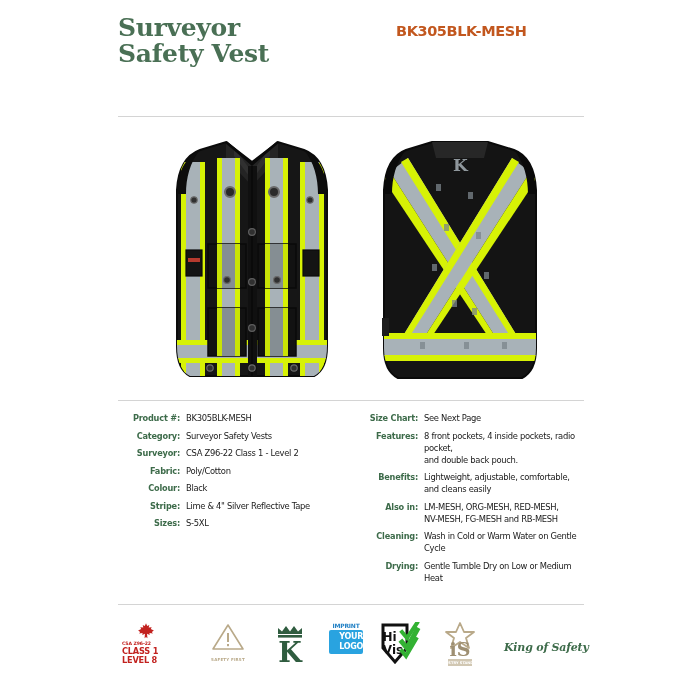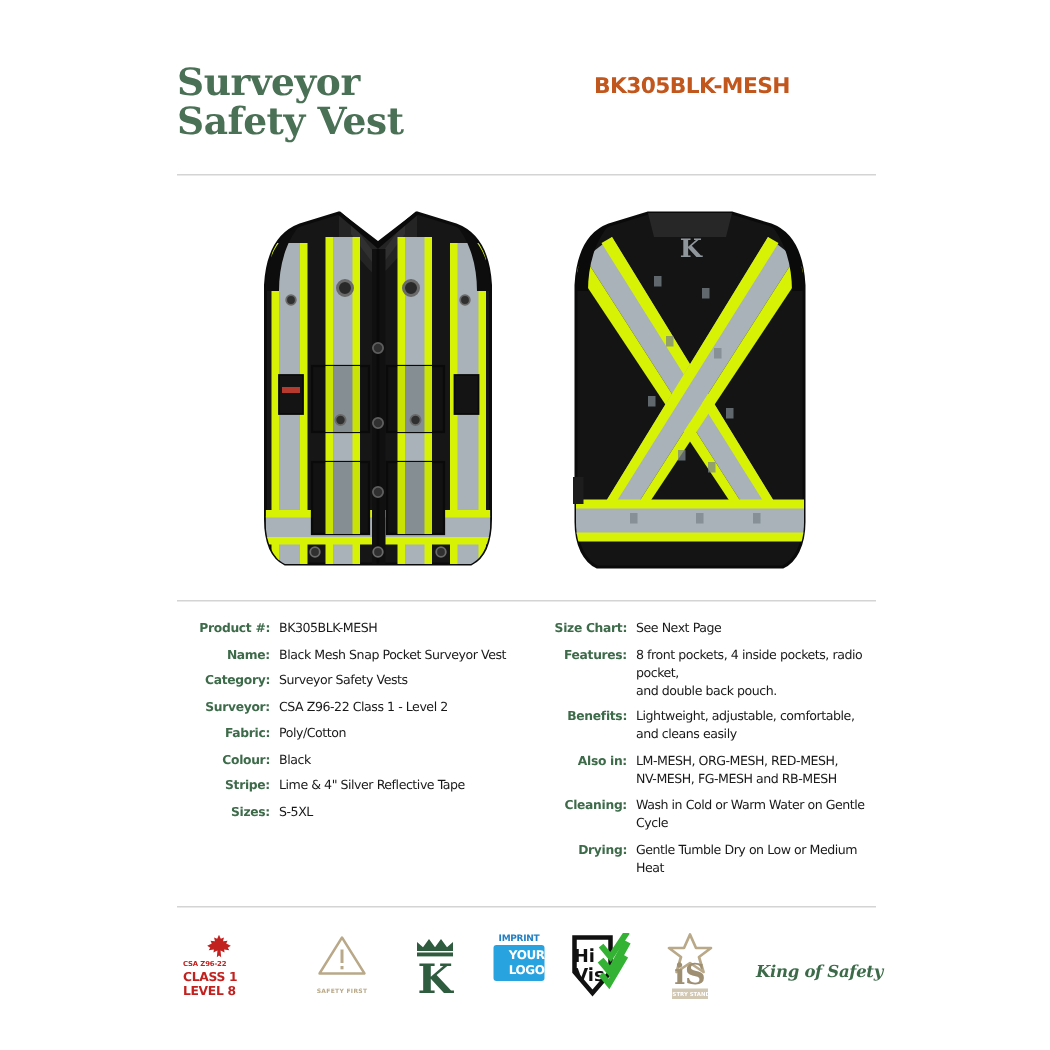--- a/index.html
+++ b/index.html
@@ -21,21 +21,21 @@
     left: 0; top: 0;
     width: 700px;
     height: 700px;
     background: #ffffff;
   }
 
   
   .header {
     position: absolute;
     left: 118px;
-    top: 42px;
+    top: 15px;
     width: 466px;
     height: 78px;
   }
   .title {
     position: absolute;
     left: 0;
     top: 0;
     width: 270px;
     font-family: "DejaVu Serif", serif;
     font-weight: bold;
@@ -419,26 +419,20 @@
 
   <div class="specs">
     <div class="spec-col left">
         <div class="spec-row">
           <div class="spec-label">Product #:</div>
           <div class="spec-value">
             <span class="vline">BK305BLK-MESH</span>
           </div>
         </div>
         <div class="spec-row">
-          <div class="spec-label">Name:</div>
-          <div class="spec-value">
-            <span class="vline">Black Mesh Snap Pocket Surveyor Vest</span>
-          </div>
-        </div>
-        <div class="spec-row">
           <div class="spec-label">Category:</div>
           <div class="spec-value">
             <span class="vline">Surveyor Safety Vests</span>
           </div>
         </div>
         <div class="spec-row">
           <div class="spec-label">Surveyor:</div>
           <div class="spec-value">
             <span class="vline">CSA Z96-22  Class 1 - Level 2</span>
           </div>

